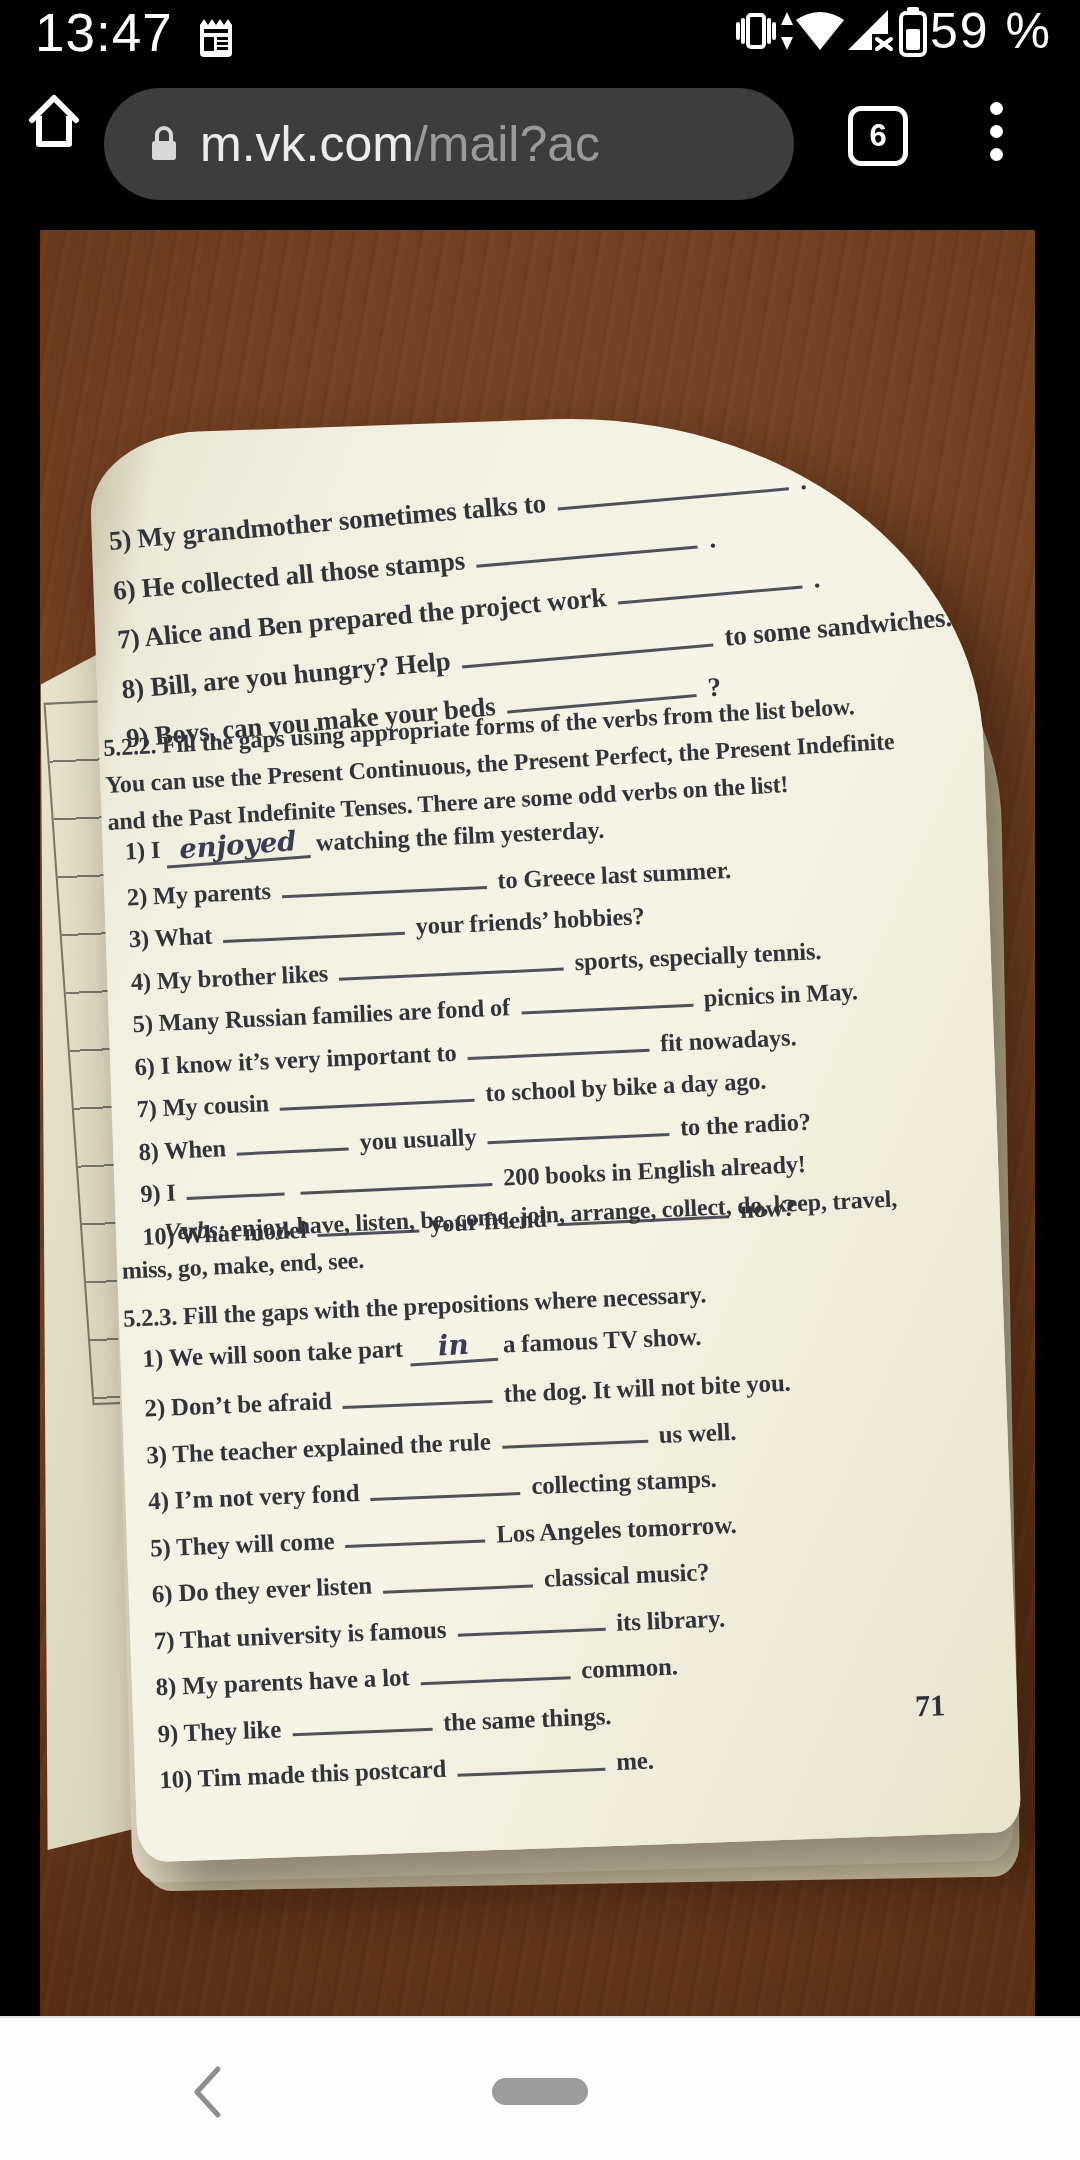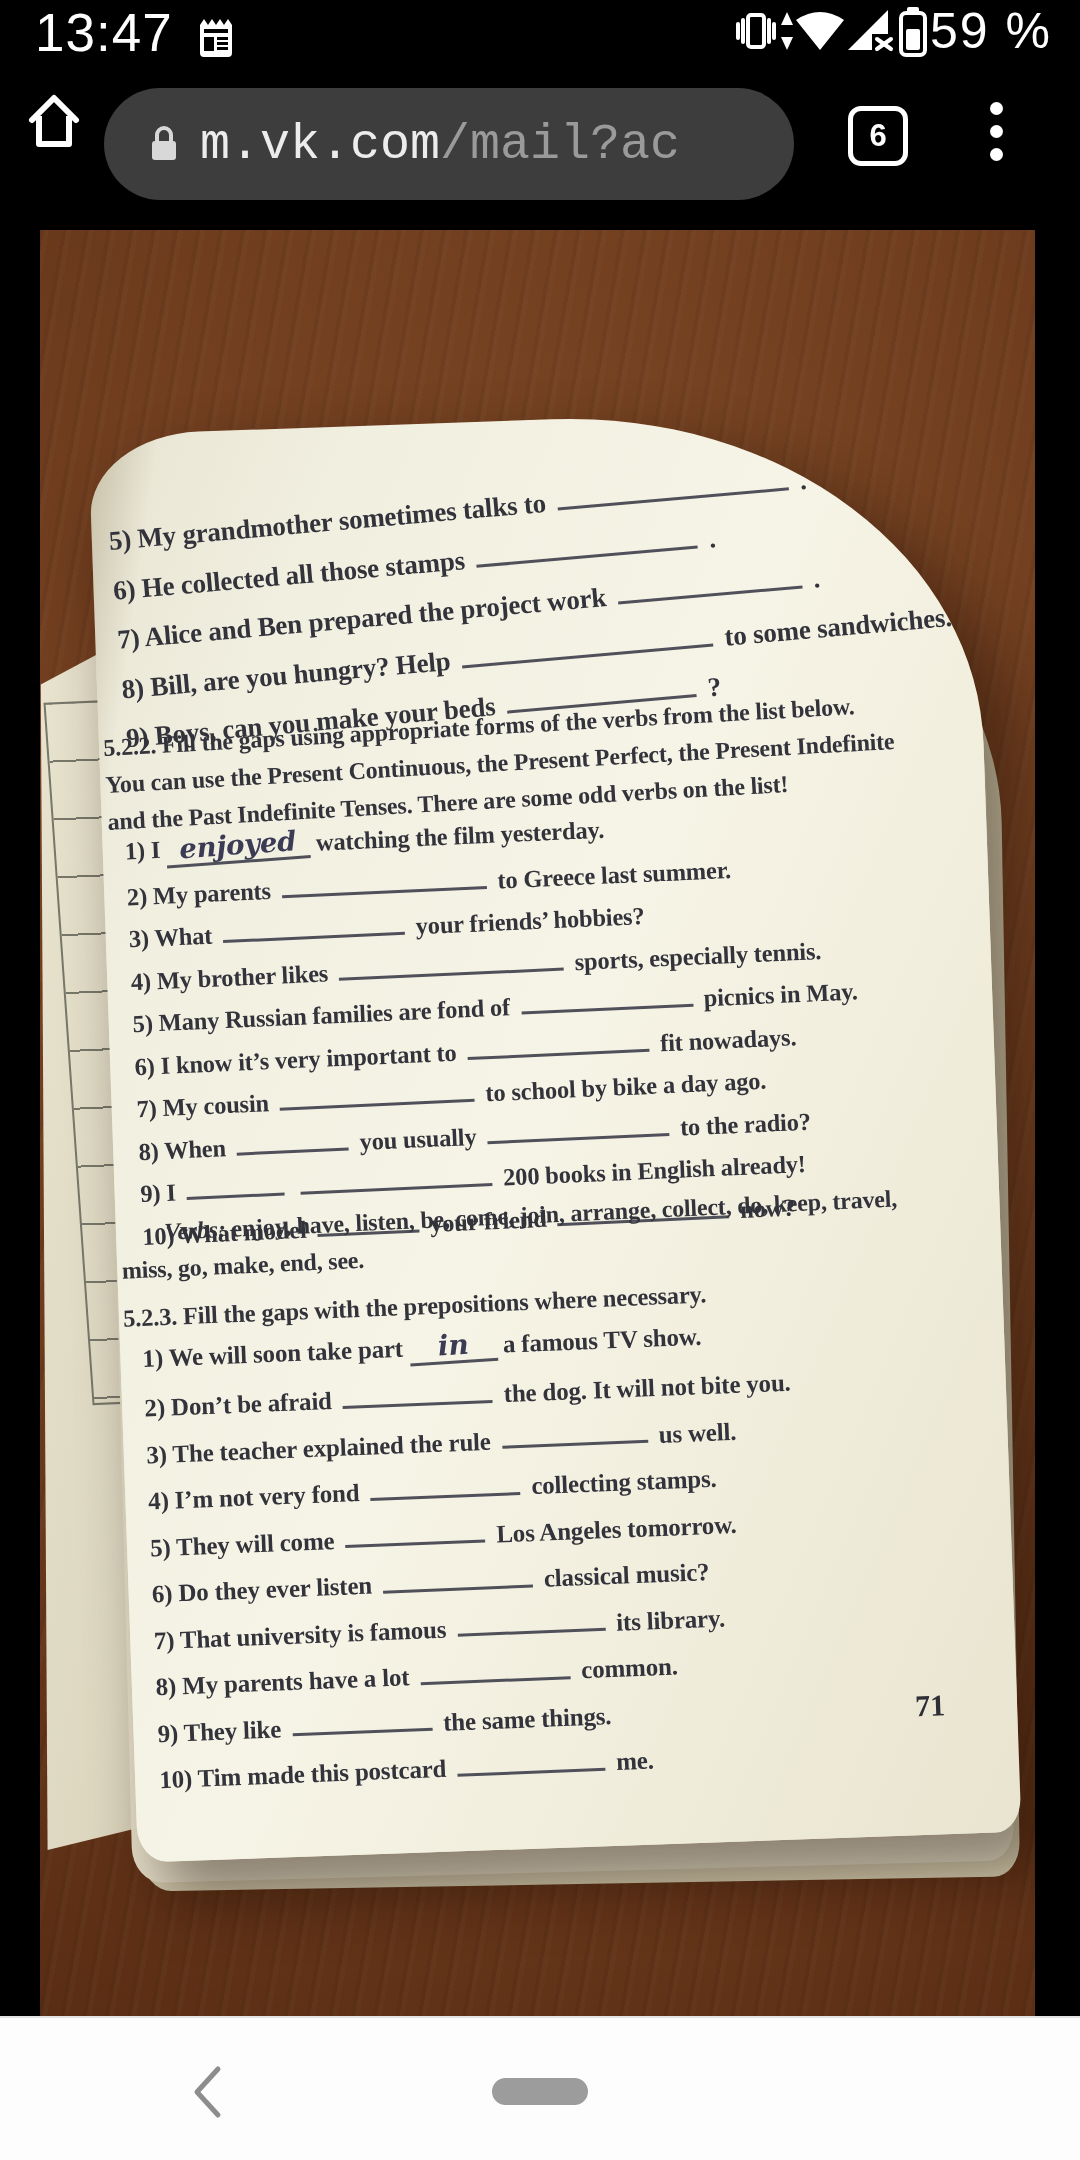--- a/index.html
+++ b/index.html
@@ -10,21 +10,21 @@
   .status-bar{position:absolute;left:0;top:0;width:1080px;height:62px;background:#000;color:#fff;}
   .time{position:absolute;left:35px;top:2px;font-size:53px;font-weight:500;letter-spacing:1px;}
   .notif{position:absolute;left:194px;top:12px;}
   .status-right{position:absolute;right:28px;top:0;height:62px;display:flex;align-items:center;}
   .batt-pct{font-size:50px;font-weight:500;letter-spacing:2px;}
 
   
   .browser-bar{position:absolute;left:0;top:62px;width:1080px;height:168px;background:#000;}
   .home-btn{position:absolute;left:24px;top:28px;}
   .url-pill{position:absolute;left:104px;top:26px;width:690px;height:112px;border-radius:56px;
-            background:#3d3d3d;display:flex;align-items:center;overflow:hidden;padding-left:44px;box-sizing:border-box;font-family:Liberation Mono, monospace;}
+            background:#3d3d3d;display:flex;align-items:center;overflow:hidden;padding-left:44px;box-sizing:border-box;}
   .url-text{white-space:nowrap;font-size:50px;margin-left:20px;}
   .url-domain{color:#ececec;}
   .url-path{color:#9a9a9a;}
   .tab-box{position:absolute;left:848px;top:44px;width:50px;height:50px;border:5px solid #fff;border-radius:13px;
            color:#fff;font-size:31px;font-weight:700;display:flex;align-items:center;justify-content:center;}
   .kebab{position:absolute;left:988px;top:40px;width:16px;height:62px;}
   .kebab i{display:block;width:13px;height:13px;border-radius:50%;background:#fff;margin:0 auto 10px;}
 
   
   .photo{position:absolute;left:40px;top:230px;width:995px;height:1786px;overflow:hidden;

